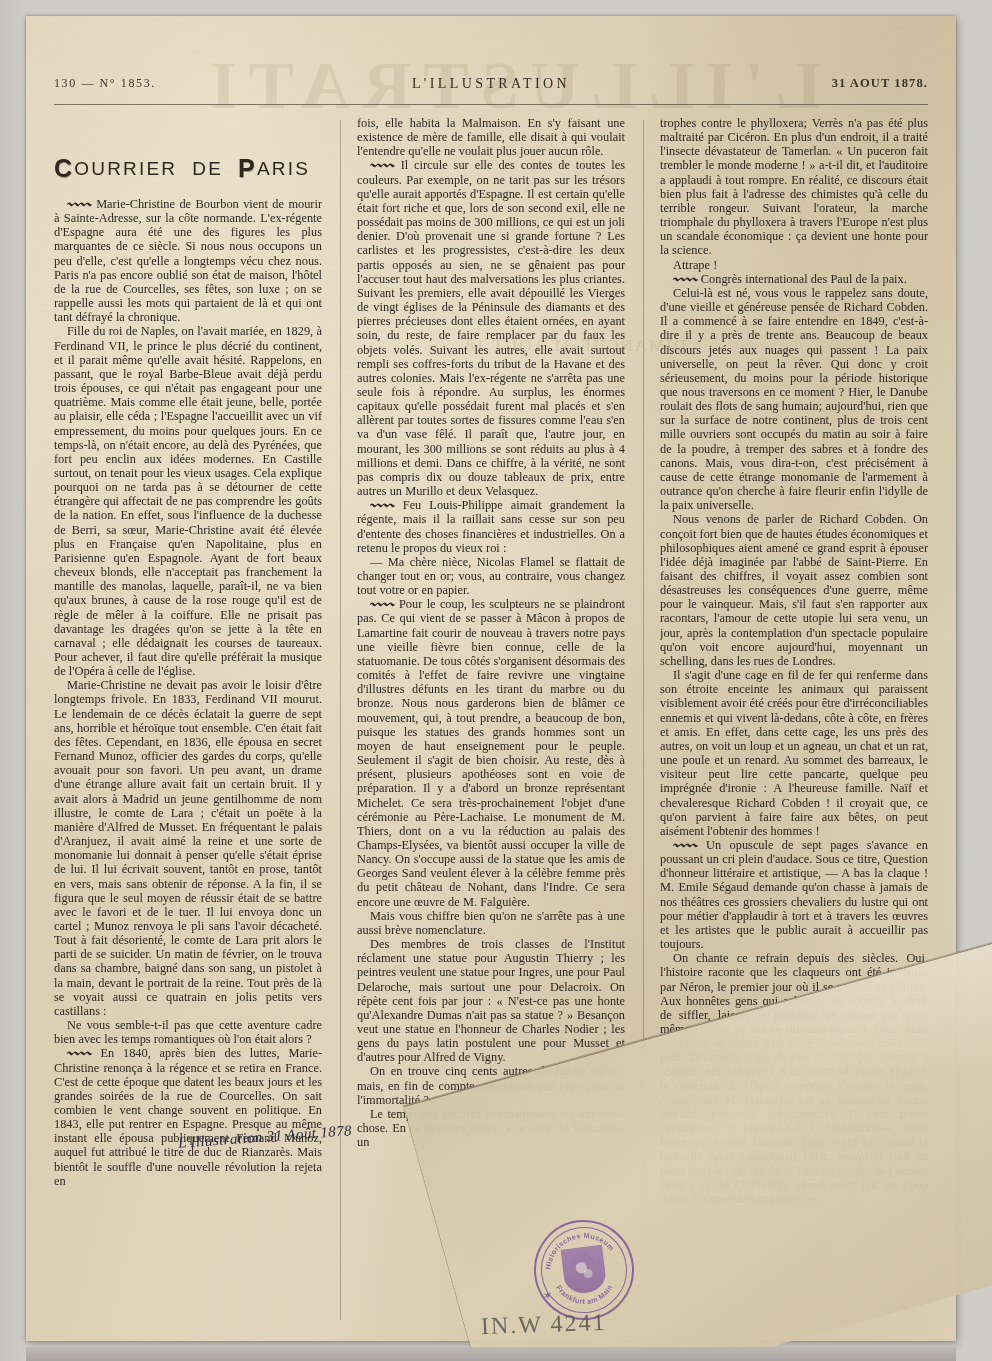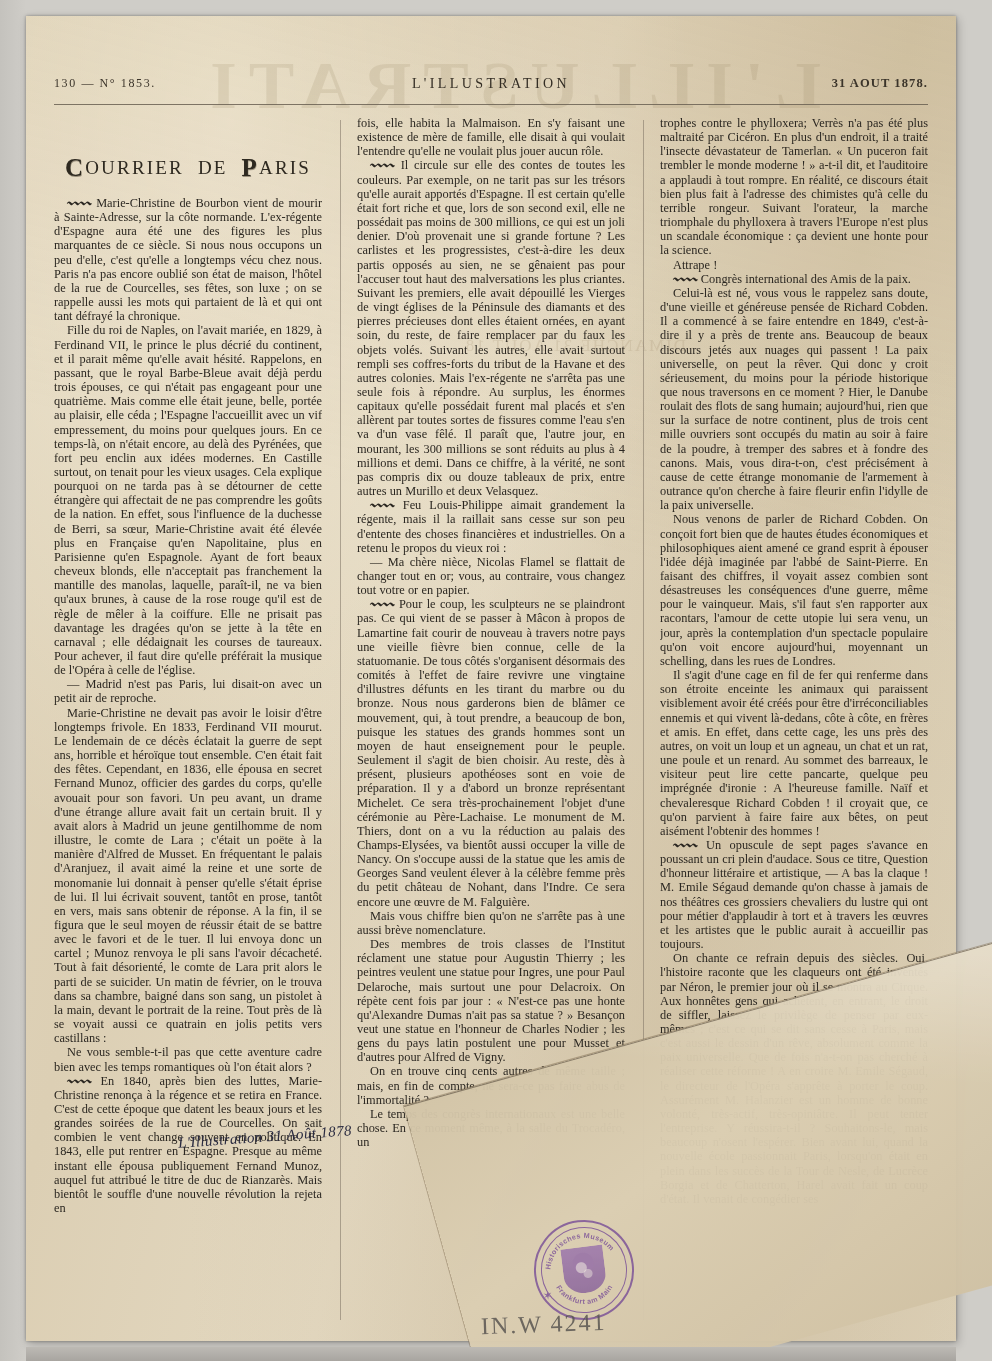--- a/index.html
+++ b/index.html
@@ -54,22 +54,22 @@
   .col{position:absolute;top:0;width:268px;height:1215px;overflow:hidden;}
   .c1{left:0;}
   .c2{left:303px;}
   .c3{left:606px;}
   .vrule{position:absolute;top:4px;width:1px;height:1200px;background:#7b7162;opacity:.55;}
   .vr1{left:286px;}
   .vr2{left:589px;}
 
   
   .mast{
-    text-align:center;font-size:19px;letter-spacing:2.2px;color:#2e2920;
-    margin:36px 0 16px 0;font-family:Liberation Serif, serif;
+    font-size:19px;letter-spacing:2.2px;color:#2e2920;
+    margin:36px 0 16px 0;font-family:Liberation Sans, sans-serif;
   }
   .mast .drop{
     font-size:25px;font-weight:bold;position:relative;top:2px;
     text-shadow:.6px .6px 0 rgba(60,50,35,.45);
   }
 
   p.t{
     margin:0;text-align:justify;text-justify:inter-word;
     font-size:12.35px;line-height:14.15px;color:#2b2721;
     hyphens:manual;word-spacing:.1px;
@@ -171,42 +171,41 @@
       <div class="vrule vr2"></div>
 
       <div class="col c1">
         <div class="mast">
           <span class="drop">C</span><span>OURRIER</span>
           &nbsp;<span>DE</span>&nbsp;
           <span class="drop">P</span><span>ARIS</span>
         </div>
         <p class="t ind">〰〰 Marie-Christine de Bourbon vient de mourir à Sainte-Adresse, sur la côte normande. L'ex-régente d'Espagne aura été une des figures les plus marquantes de ce siècle. Si nous nous occupons un peu d'elle, c'est qu'elle a longtemps vécu chez nous. Paris n'a pas encore oublié son état de maison, l'hôtel de la rue de Courcelles, ses fêtes, son luxe ; on se rappelle aussi les mots qui partaient de là et qui ont tant défrayé la chronique.</p>
         <p class="t ind">Fille du roi de Naples, on l'avait mariée, en 1829, à Ferdinand VII, le prince le plus décrié du continent, et il parait même qu'elle avait hésité. Rappelons, en passant, que le royal Barbe-Bleue avait déjà perdu trois épouses, ce qui n'était pas engageant pour une quatrième. Mais comme elle était jeune, belle, portée au plaisir, elle céda ; l'Espagne l'accueillit avec un vif empressement, du moins pour quelques jours. En ce temps-là, on n'était encore, au delà des Pyrénées, que fort peu enclin aux idées modernes. En Castille surtout, on tenait pour les vieux usages. Cela explique pourquoi on ne tarda pas à se détourner de cette étrangère qui affectait de ne pas comprendre les goûts de la nation. En effet, sous l'influence de la duchesse de Berri, sa sœur, Marie-Christine avait été élevée plus en Française qu'en Napolitaine, plus en Parisienne qu'en Espagnole. Ayant de fort beaux cheveux blonds, elle n'acceptait pas franchement la mantille des manolas, laquelle, paraît-il, ne va bien qu'aux brunes, à cause de la rose rouge qu'il est de règle de mêler à la coiffure. Elle ne prisait pas davantage les dragées qu'on se jette à la tête en carnaval ; elle dédaignait les courses de taureaux. Pour achever, il faut dire qu'elle préférait la musique de l'Opéra à celle de l'église.</p>
-        <p class="t ind">— Madrid n'est pas Paris, lui disait-on avec un petit air de reproche.</p>
         <p class="t ind">Marie-Christine ne devait pas avoir le loisir d'être longtemps frivole. En 1833, Ferdinand VII mourut. Le lendemain de ce décès éclatait la guerre de sept ans, horrible et héroïque tout ensemble. C'en était fait des fêtes. Cependant, en 1836, elle épousa en secret Fernand Munoz, officier des gardes du corps, qu'elle avouait pour son favori. Un peu avant, un drame d'une étrange allure avait fait un certain bruit. Il y avait alors à Madrid un jeune gentilhomme de nom illustre, le comte de Lara ; c'était un poëte à la manière d'Alfred de Musset. En fréquentant le palais d'Aranjuez, il avait aimé la reine et une sorte de monomanie lui donnait à penser qu'elle s'était éprise de lui. Il lui écrivait souvent, tantôt en prose, tantôt en vers, mais sans obtenir de réponse. A la fin, il se figura que le seul moyen de réussir était de se battre avec le favori et de le tuer. Il lui envoya donc un cartel ; Munoz renvoya le pli sans l'avoir décacheté. Tout à fait désorienté, le comte de Lara prit alors le parti de se suicider. Un matin de février, on le trouva dans sa chambre, baigné dans son sang, un pistolet à la main, devant le portrait de la reine. Tout près de là se voyait aussi ce quatrain en jolis petits vers castillans :</p>
         <p class="t ind">Ne vous semble-t-il pas que cette aventure cadre bien avec les temps romantiques où l'on était alors ?</p>
         <p class="t ind gap">〰〰 En 1840, après bien des luttes, Marie-Christine renonça à la régence et se retira en France. C'est de cette époque que datent les beaux jours et les grandes soirées de la rue de Courcelles. On sait combien le vent change souvent en politique. En 1843, elle put rentrer en Espagne. Presque au même instant elle épousa publiquement Fernand Munoz, auquel fut attribué le titre de duc de Rianzarès. Mais bientôt le souffle d'une nouvelle révolution la rejeta en</p>
       </div>
 
       <div class="col c2">
         <p class="t">fois, elle habita la Malmaison. En s'y faisant une existence de mère de famille, elle disait à qui voulait l'entendre qu'elle ne voulait plus jouer aucun rôle.</p>
         <p class="t ind gap">〰〰 Il circule sur elle des contes de toutes les couleurs. Par exemple, on ne tarit pas sur les trésors qu'elle aurait apportés d'Espagne. Il est certain qu'elle était fort riche et que, lors de son second exil, elle ne possédait pas moins de 300 millions, ce qui est un joli denier. D'où provenait une si grande fortune ? Les carlistes et les progressistes, c'est-à-dire les deux partis opposés au sien, ne se gênaient pas pour l'accuser tout haut des malversations les plus criantes. Suivant les premiers, elle avait dépouillé les Vierges de vingt églises de la Péninsule des diamants et des pierres précieuses dont elles étaient ornées, en ayant soin, du reste, de faire remplacer par du faux les objets volés. Suivant les autres, elle avait surtout rempli ses coffres-forts du tribut de la Havane et des autres colonies. Mais l'ex-régente ne s'arrêta pas une seule fois à répondre. Au surplus, les énormes capitaux qu'elle possédait furent mal placés et s'en allèrent par toutes sortes de fissures comme l'eau s'en va d'un vase fêlé. Il paraît que, l'autre jour, en mourant, les 300 millions se sont réduits au plus à 4 millions et demi. Dans ce chiffre, à la vérité, ne sont pas compris dix ou douze tableaux de prix, entre autres un Murillo et deux Velasquez.</p>
         <p class="t ind gap">〰〰 Feu Louis-Philippe aimait grandement la régente, mais il la raillait sans cesse sur son peu d'entente des choses financières et industrielles. On a retenu le propos du vieux roi :</p>
         <p class="t ind">— Ma chère nièce, Nicolas Flamel se flattait de changer tout en or; vous, au contraire, vous changez tout votre or en papier.</p>
         <p class="t ind gap">〰〰 Pour le coup, les sculpteurs ne se plaindront pas. Ce qui vient de se passer à Mâcon à propos de Lamartine fait courir de nouveau à travers notre pays une vieille fièvre bien connue, celle de la statuomanie. De tous côtés s'organisent désormais des comités à l'effet de faire revivre une vingtaine d'illustres défunts en les tirant du marbre ou du bronze. Nous nous garderons bien de blâmer ce mouvement, qui, à tout prendre, a beaucoup de bon, puisque les statues des grands hommes sont un moyen de haut enseignement pour le peuple. Seulement il s'agit de bien choisir. Au reste, dès à présent, plusieurs apothéoses sont en voie de préparation. Il y a d'abord un bronze représentant Michelet. Ce sera très-prochainement l'objet d'une cérémonie au Père-Lachaise. Le monument de M. Thiers, dont on a vu la réduction au palais des Champs-Elysées, va bientôt aussi occuper la ville de Nancy. On s'occupe aussi de la statue que les amis de Georges Sand veulent élever à la célèbre femme près du petit château de Nohant, dans l'Indre. Ce sera encore une œuvre de M. Falguière.</p>
         <p class="t ind">Mais vous chiffre bien qu'on ne s'arrête pas à une aussi brève nomenclature.</p>
         <p class="t ind">Des membres de trois classes de l'Institut réclament une statue pour Augustin Thierry ; les peintres veulent une statue pour Ingres, une pour Paul Delaroche, mais surtout une pour Delacroix. On répète cent fois par jour : « N'est-ce pas une honte qu'Alexandre Dumas n'ait pas sa statue ? » Besançon veut une statue en l'honneur de Charles Nodier ; les gens du pays latin postulent une pour Musset et d'autres pour Alfred de Vigny.</p>
         <p class="t ind">On en trouve cinq cents autres de même taille ; mais, en fin de compte, ne sera-ce pas faire abus de l'immortalité ?</p>
         <p class="t ind">Le temps des congrès internationaux est une belle chose. En ce moment même, à la salle du Trocadéro, un</p>
       </div>
 
       <div class="col c3">
         <p class="t">trophes contre le phylloxera; Verrès n'a pas été plus maltraité par Cicéron. En plus d'un endroit, il a traité l'insecte dévastateur de Tamerlan. « Un puceron fait trembler le monde moderne ! » a-t-il dit, et l'auditoire a applaudi à tout rompre. En réalité, ce discours était bien plus fait à l'adresse des chimistes qu'à celle du terrible rongeur. Suivant l'orateur, la marche triomphale du phylloxera à travers l'Europe n'est plus un scandale économique : ça devient une honte pour la science.</p>
         <p class="t ind">Attrape !</p>
-        <p class="t ind gap">〰〰 Congrès international des Amis de la paix.</p>
+        <p class="t ind gap">〰〰 Congrès international des Paul de la paix.</p>
         <p class="t ind">Celui-là est né, vous vous le rappelez sans doute, d'une vieille et généreuse pensée de Richard Cobden. Il a commencé à se faire entendre en 1849, c'est-à-dire il y a près de trente ans. Beaucoup de beaux discours jetés aux nuages qui passent ! La paix universelle, on peut la rêver. Qui donc y croit sérieusement, du moins pour la période historique que nous traversons en ce moment ? Hier, le Danube roulait des flots de sang humain; aujourd'hui, rien que sur la surface de notre continent, plus de trois cent mille ouvriers sont occupés du matin au soir à faire de la poudre, à tremper des sabres et à fondre des canons. Mais, vous dira-t-on, c'est précisément à cause de cette étrange monomanie de l'armement à outrance qu'on cherche à faire fleurir enfin l'idylle de la paix universelle.</p>
         <p class="t ind">Nous venons de parler de Richard Cobden. On conçoit fort bien que de hautes études économiques et philosophiques aient amené ce grand esprit à épouser l'idée déjà imaginée par l'abbé de Saint-Pierre. En faisant des chiffres, il voyait assez combien sont désastreuses les conséquences d'une guerre, même pour le vainqueur. Mais, s'il faut s'en rapporter aux racontars, l'amour de cette utopie lui sera venu, un jour, après la contemplation d'un spectacle populaire qu'on voit encore aujourd'hui, moyennant un schelling, dans les rues de Londres.</p>
         <p class="t ind">Il s'agit d'une cage en fil de fer qui renferme dans son étroite enceinte les animaux qui paraissent visiblement avoir été créés pour être d'irréconciliables ennemis et qui vivent là-dedans, côte à côte, en frères et amis. En effet, dans cette cage, les uns près des autres, on voit un loup et un agneau, un chat et un rat, une poule et un renard. Au sommet des barreaux, le visiteur peut lire cette pancarte, quelque peu imprégnée d'ironie : A l'heureuse famille. Naïf et chevaleresque Richard Cobden ! il croyait que, ce qu'on parvient à faire faire aux bêtes, on peut aisément l'obtenir des hommes !</p>
         <p class="t ind gap">〰〰 Un opuscule de sept pages s'avance en poussant un cri plein d'audace. Sous ce titre, Question d'honneur littéraire et artistique, — A bas la claque ! M. Emile Ségaud demande qu'on chasse à jamais de nos théâtres ces grossiers chevaliers du lustre qui ont pour métier d'applaudir à tort et à travers les œuvres et les artistes que le public aurait à accueillir pas toujours.</p>
         <p class="t ind">On chante ce refrain depuis des siècles. Oui, l'histoire raconte que les claqueurs ont été inventés par Néron, le premier jour où il se montra au Cirque. Aux honnêtes gens qui achètent, en entrant, le droit de siffler, laissez le privilège de penser par eux-mêmes ; c'est ce qui se dit sans cesse à Paris, mais c'est aussi le dessin d'un rêve, absolument comme la paix universelle. Que de fois n'a-t-on pas cherché à réaliser cette réforme ! A en croire M. Emile Ségaud, le directeur de l'Opéra s'apprête à porter le coup. Assurément M. Halanzier est un homme de bonne volonté, très-actif, très-opiniâtre. Il peut tenter l'entreprise. Y réussira-t-il ? Souhaitons-le, mais beaucoup n'osent l'espérer. Bien avant lui, quand la nouvelle école passionnait Paris, lorsqu'on était en plein dans les succès de la Tour de Nesle, de Lucrèce Borgia et de Chatterton, Harel avait fait un coup d'état. Il venait de congédier ses</p>
       </div>
     </div>
 
     <div class="handnote">L'Illustration 31 Août 1878</div>
 

